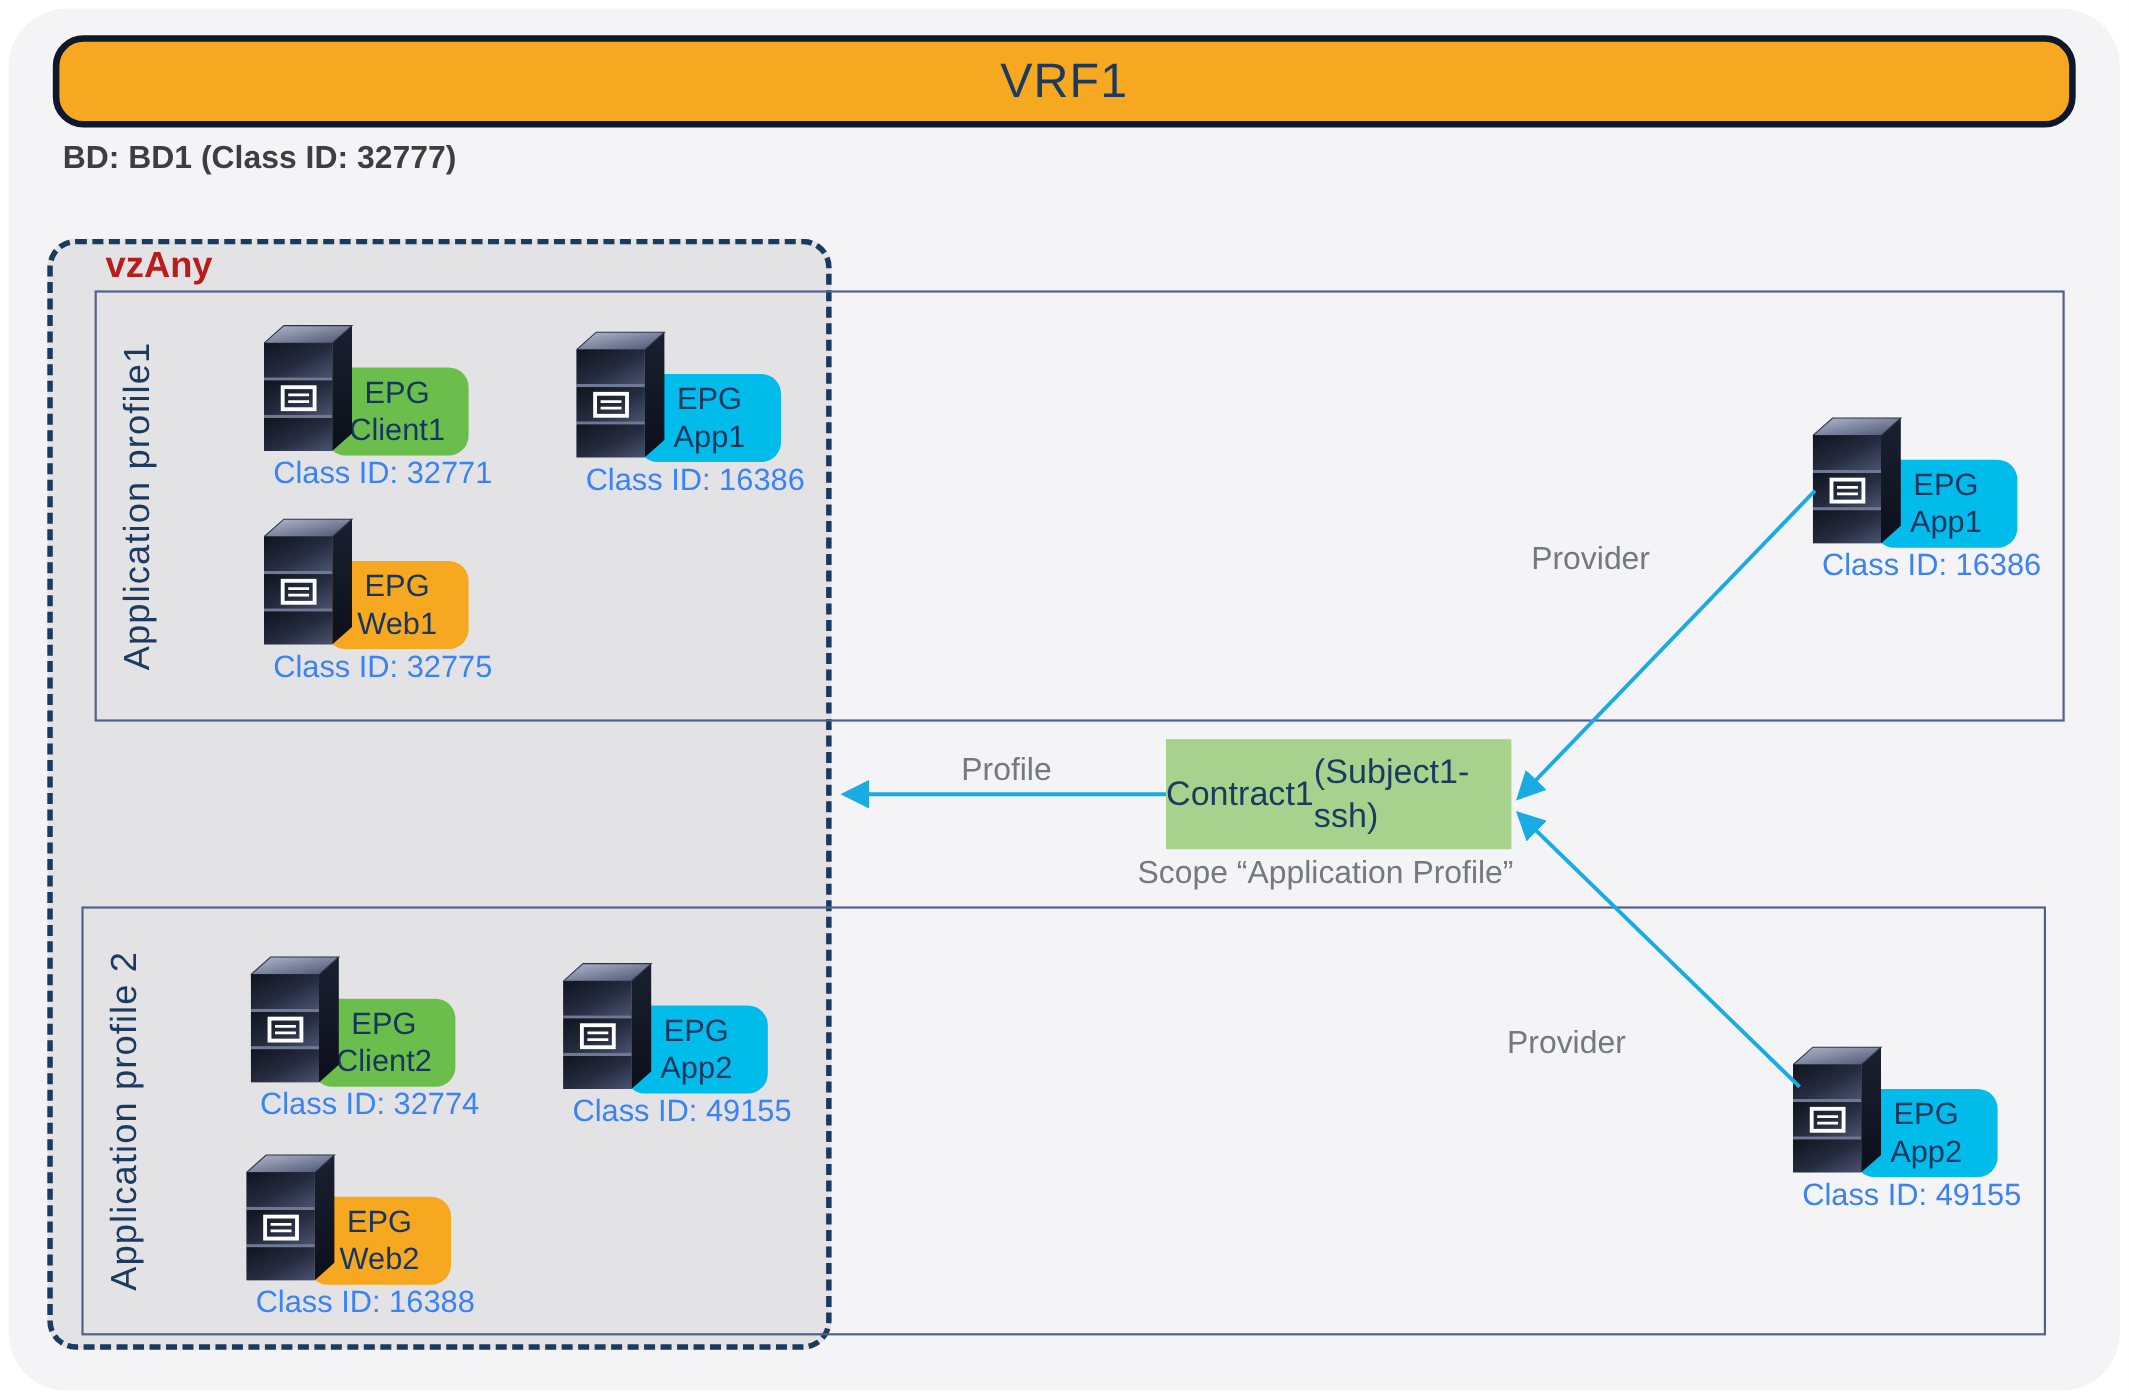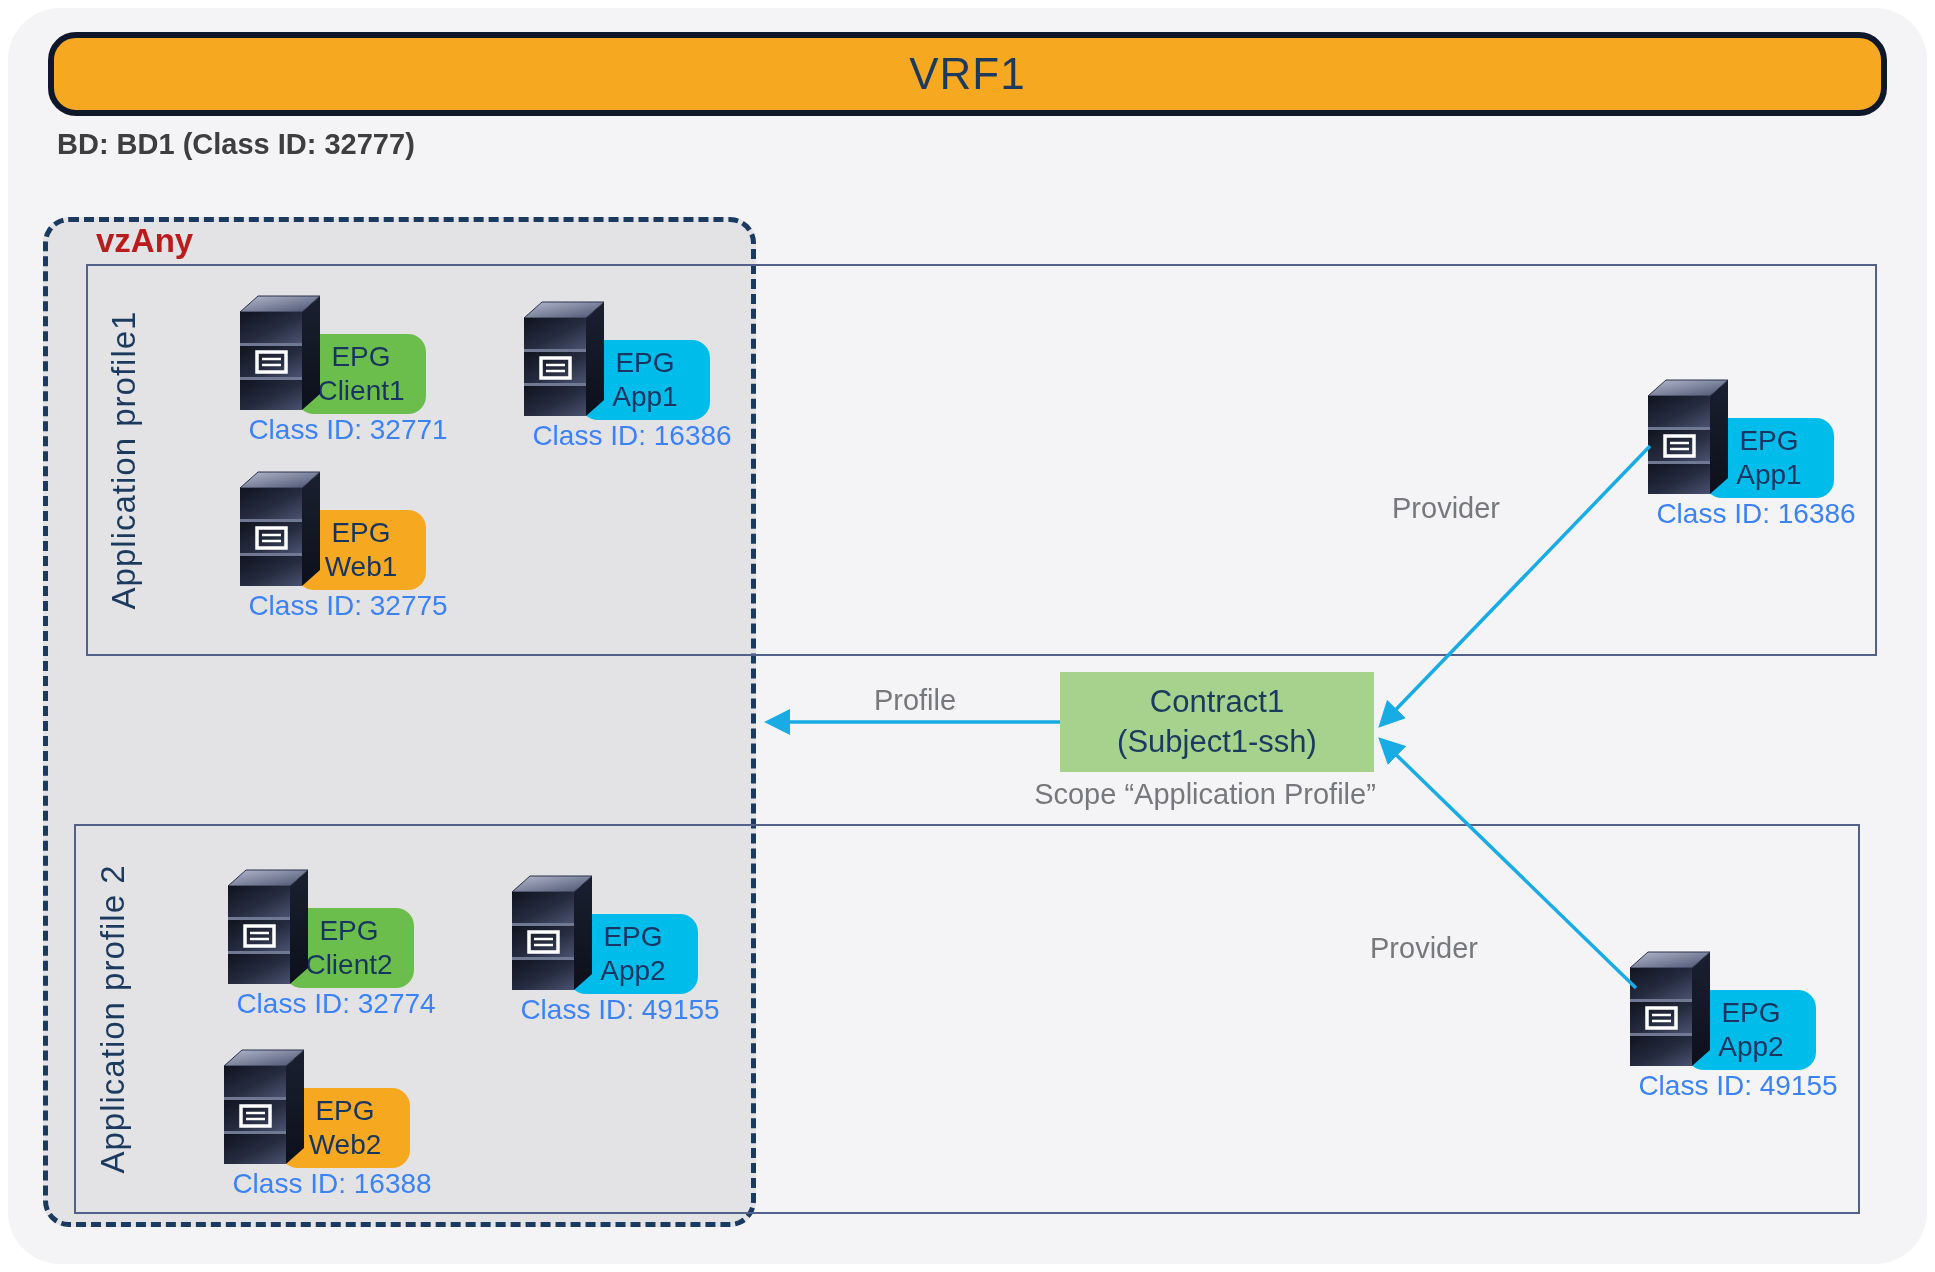--- a/index.html
+++ b/index.html
@@ -30,21 +30,21 @@
 
   .epg-node{position:absolute;width:240px;height:150px;}
   .epg-box{position:absolute;left:68px;top:26px;width:130px;height:80px;border-radius:18px;
            display:flex;align-items:center;justify-content:center;text-align:center;z-index:1;margin-top:14px;}
   .epg-box .epg-text{font-size:28px;line-height:34px;color:#17355E;}
   .epg-node svg.server{position:absolute;left:12px;top:0;z-index:2;}
   .epg-class{position:absolute;left:-20px;top:120px;width:280px;text-align:center;
              font-size:28px;color:#3b82f6;white-space:nowrap;}
 
   .contract{position:absolute;left:1060px;top:672px;width:314px;height:100px;background:#A6D28E;
-            display:flex;flex-direction:column;align-items:center;justify-content:center;z-index:3;}
+            display:flex;align-items:center;justify-content:center;z-index:3;}
   .contract div{font-size:31px;line-height:40px;color:#1C3A5E;}
 
   .flow-label{position:absolute;font-size:29px;color:#77787B;white-space:nowrap;}
   .lbl-consumer{left:820px;top:684px;width:190px;text-align:center;}
   .lbl-provider-top{left:1392px;top:492px;}
   .lbl-provider-bottom{left:1370px;top:932px;}
   .lbl-scope{left:990px;top:778px;width:430px;text-align:center;}
 
   svg.overlay{position:absolute;left:0;top:0;width:1935px;height:1272px;pointer-events:none;z-index:4;}
 </style>

